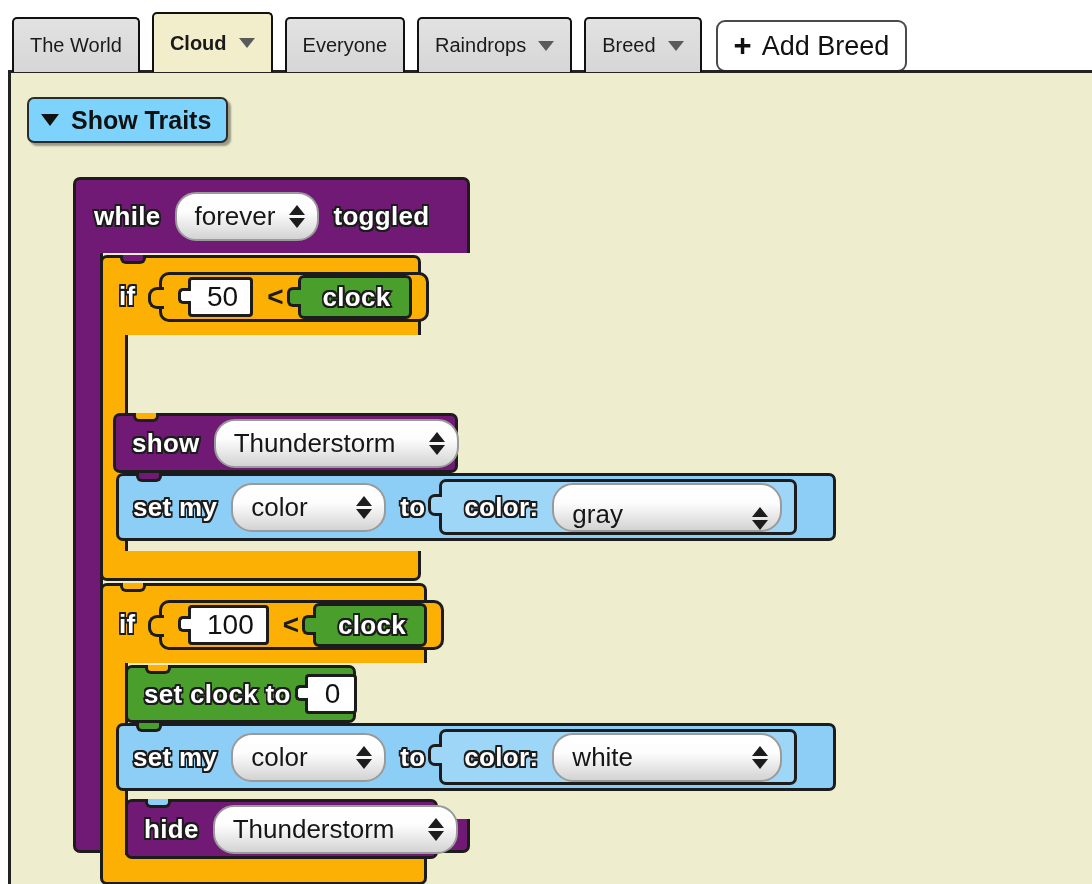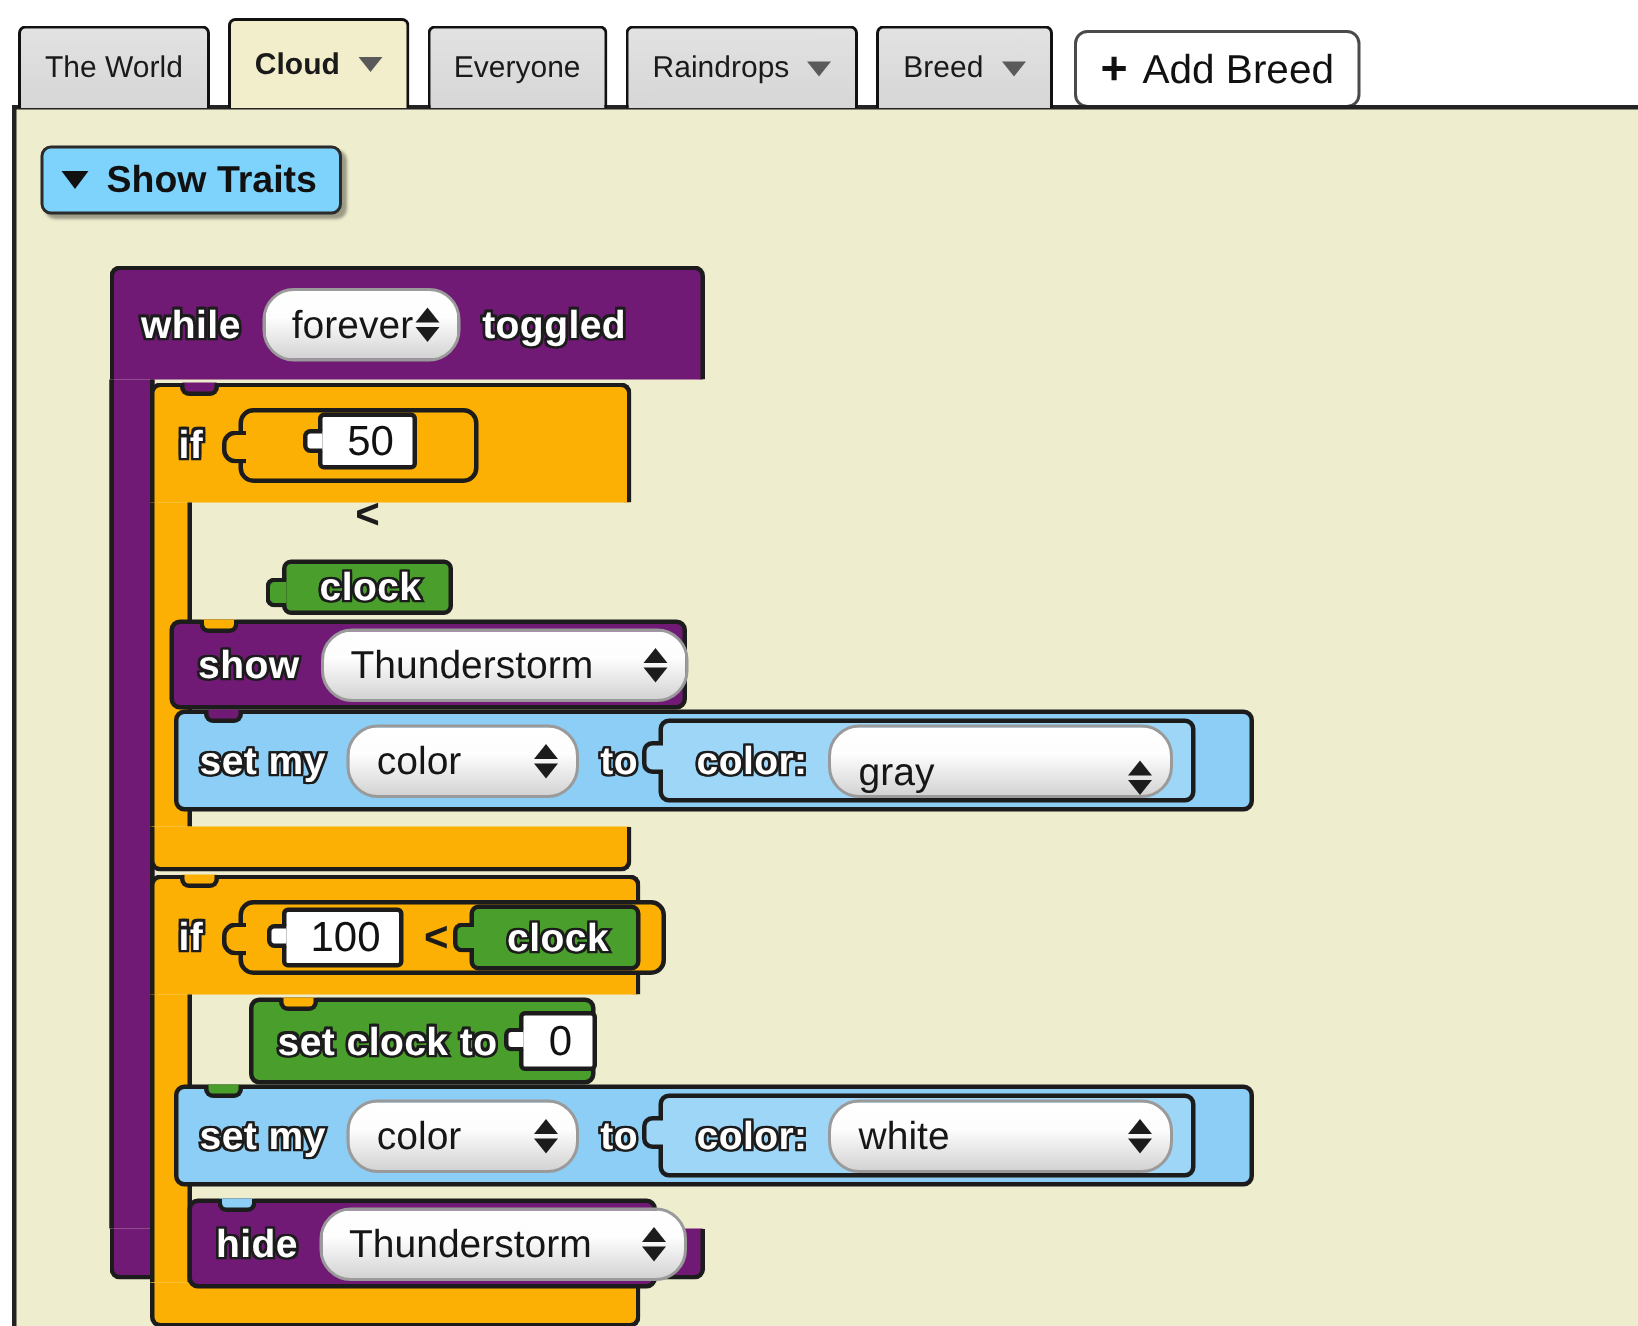--- a/index.html
+++ b/index.html
@@ -167,21 +167,21 @@
     font-size: 28px;
     font-weight: bold;
     color: #1c1c1c;
   }
 
   
   .dropdown {
     display: inline-flex;
     align-items: center;
     justify-content: space-between;
-    gap: 2px;
+    gap: 14px;
     height: 49px;
     padding: 0 12px 0 18px;
     background: linear-gradient(#ffffff 0%, #fdfdfd 40%, #d3d3d3 100%);
     border: 2px solid #9a9a9a;
     border-radius: 21px;
     box-sizing: border-box;
     font-size: 26px;
     color: #161616;
     white-space: nowrap;
     cursor: pointer;
@@ -380,21 +380,21 @@
 
     <div class="c-spine c-green" style="left:62px; top:180px; width:30px; height:566px;"></div>
 
     <div class="c-foot c-green" style="left:62px; top:746px; width:397px; height:34px;"></div>
 
     <div class="c-head c-orange" style="left:89px; top:182px; width:321px; height:80px;">
       <span class="knob-top c-green"></span>
       <div style="display:flex;align-items:center;height:100%;padding-left:16px;">
         <span class="blk-label">if</span>
       </div>
-      <div class="predicate" style="left:56px; top:14px; height:50px;flex-direction:column;">
+      <div class="predicate" style="left:56px; top:14px; height:50px;">
         <span class="num-slot">50</span>
         <span class="op-label">&lt;</span>
         <span class="reporter c-dgreen">
           <span class="blk-label">clock</span>
         </span>
       </div>
     </div>
 
     <div class="c-spine c-orange" style="left:89px; top:262px; width:28px; height:216px;"></div>
 
@@ -446,21 +446,21 @@
         <span class="reporter c-dgreen">
           <span class="blk-label">clock</span>
         </span>
       </div>
     </div>
 
     <div class="c-spine c-orange" style="left:89px; top:590px; width:28px; height:192px;"></div>
 
     <div class="c-foot c-orange" style="left:89px; top:782px; width:327px; height:30px;"></div>
 
-    <div class="blk c-dgreen" style="left:114px; top:592px; width:231px; height:58px; padding-left:16px; gap:14px;margin-left:41px;">
+    <div class="blk c-dgreen" style="left:114px; top:592px; width:231px; height:58px; padding-left:16px; gap:14px;">
       <span class="knob-top c-orange"></span>
       <span class="blk-label">set clock to</span>
       <span class="num-slot">0</span>
     </div>
 
     <div class="blk c-blue" style="left:105px; top:650px; width:720px; height:68px; padding-left:14px; gap:14px;">
       <span class="knob-top c-dgreen"></span>
       <span class="blk-label">set my</span>
       <span class="dropdown" style="min-width:155px;">
         <span>color</span>

